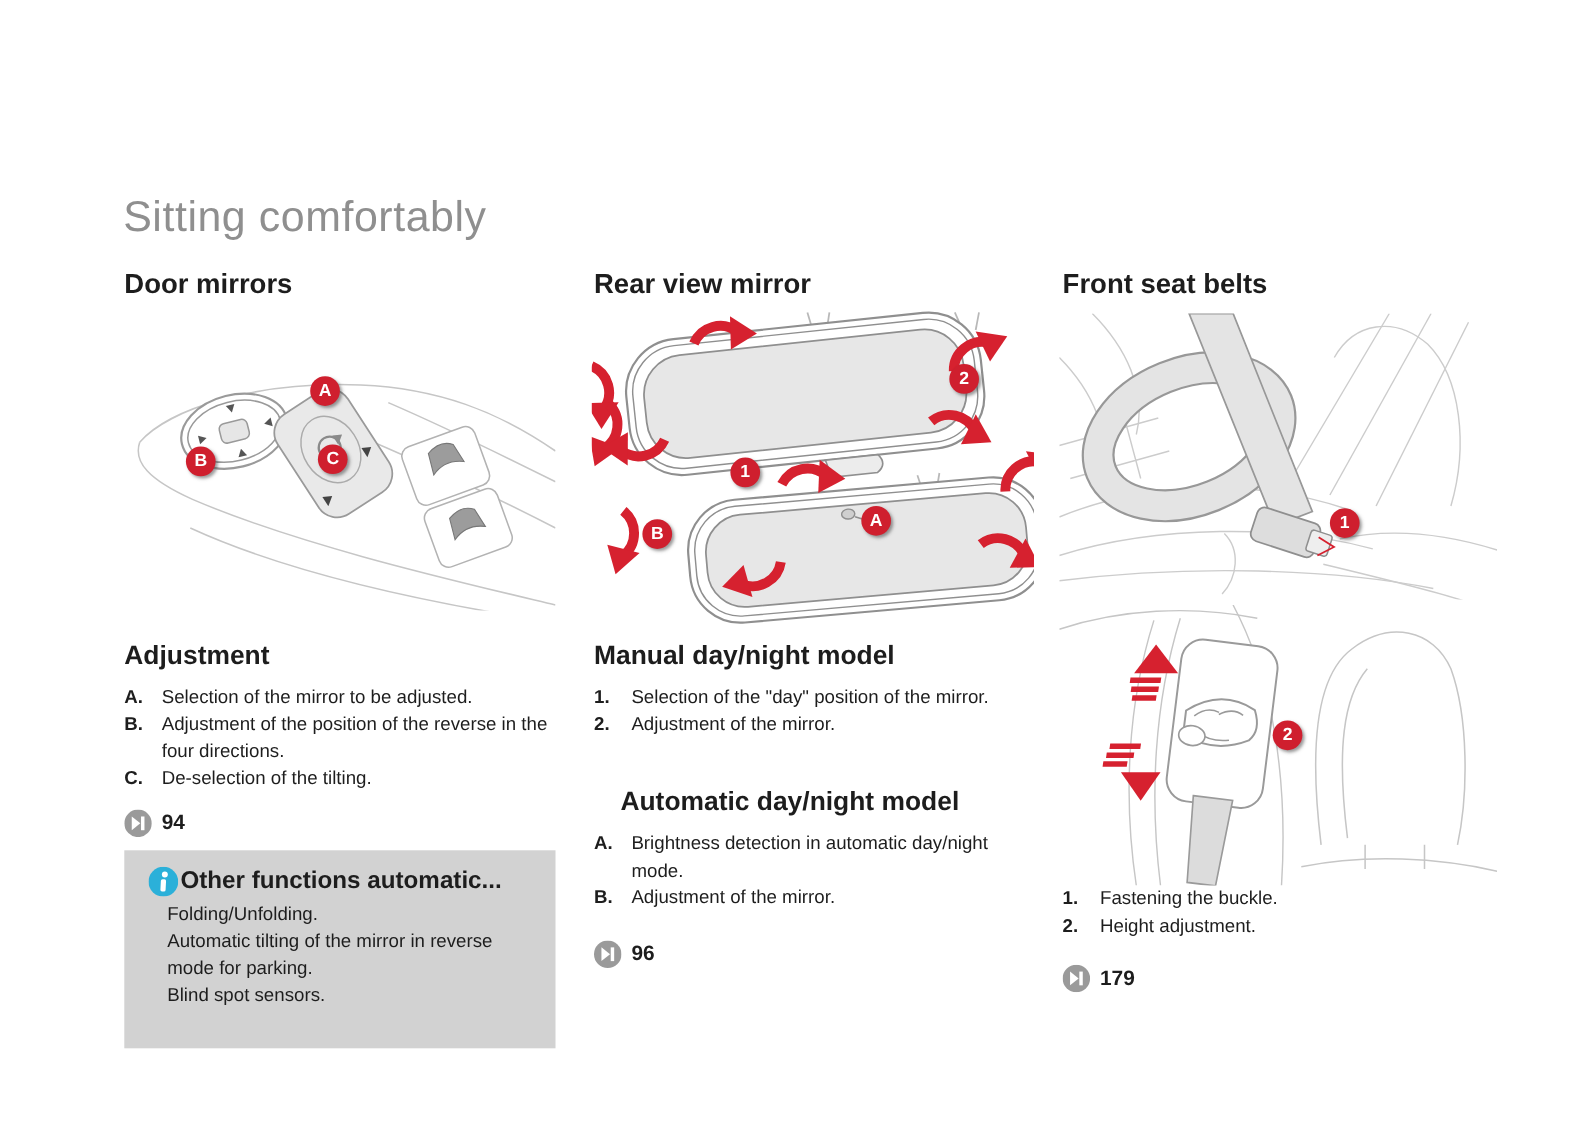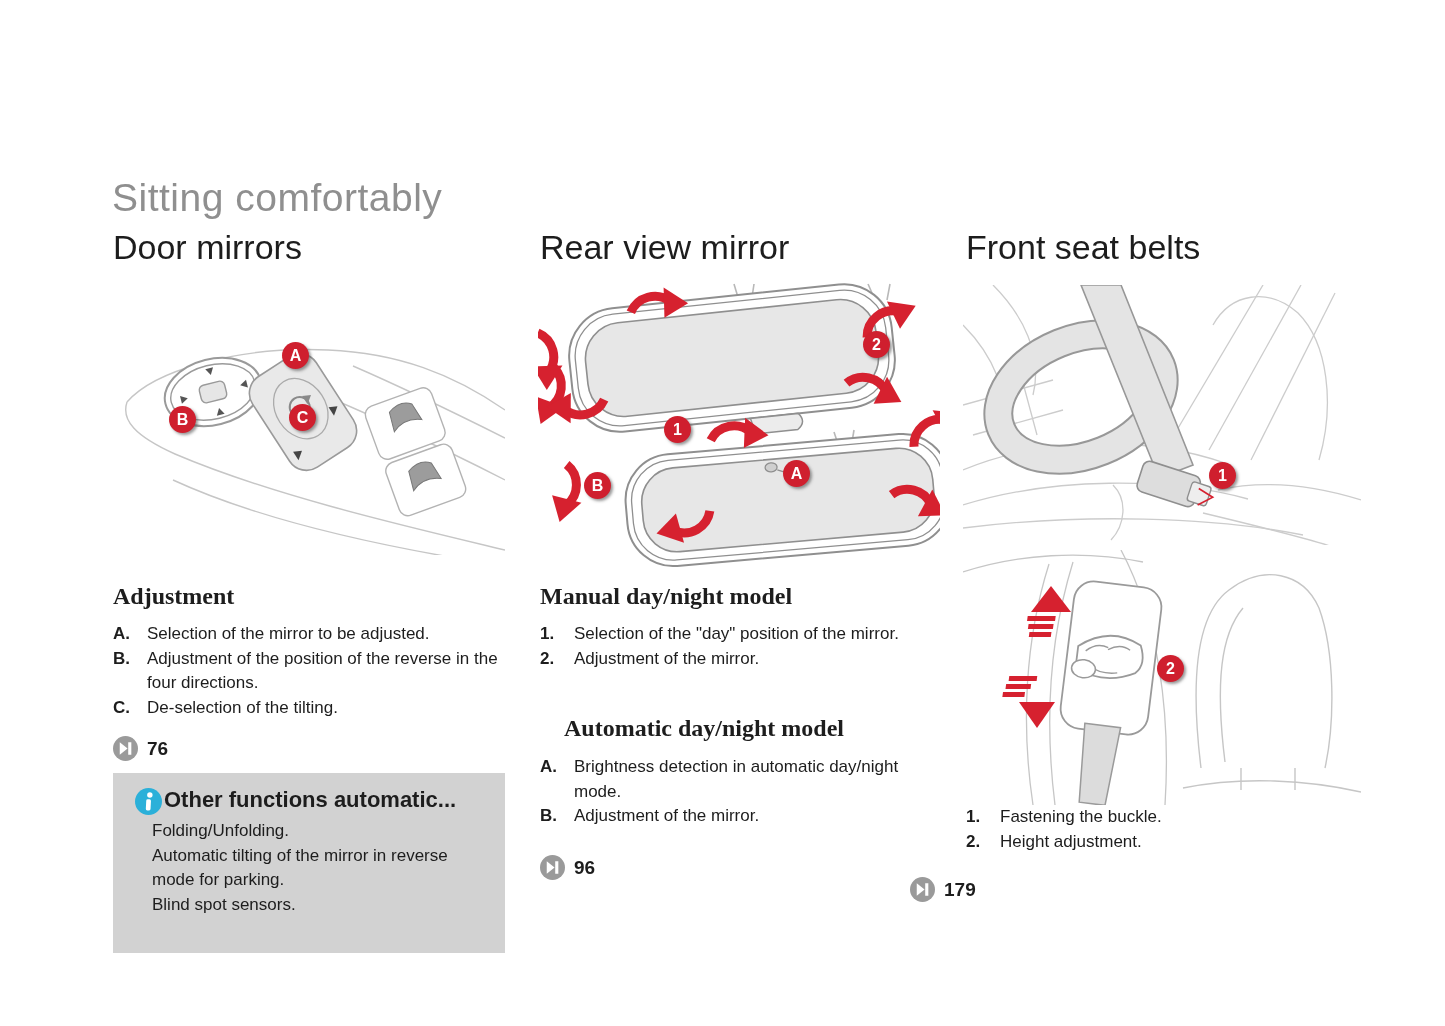--- a/index.html
+++ b/index.html
@@ -6,24 +6,24 @@
   html,body { background:#ffffff; }
   .page {
     position:relative; width:1445px; height:1026px; background:#fff;
     font-family:"Liberation Sans", sans-serif; color:#1d1d1d; overflow:hidden;
   }
   .page-title {
     position:absolute; left:112px; top:176px;
     font-size:39px; font-weight:400; color:#8f8f8f; letter-spacing:0.5px;
   }
   .col-heading {
-    position:absolute; top:228px; font-size:34px; font-weight:normal; color:#1d1d1d;
+    position:absolute; top:244px; font-size:25px; font-weight:bold; color:#1d1d1d;
   }
   .sec-heading {
-    position:absolute; font-size:24px; font-weight:bold; color:#1d1d1d;font-family:Liberation Serif, serif;
+    position:absolute; font-size:24px; font-weight:bold; color:#1d1d1d;
   }
   .fig { position:absolute; }
   .fig svg { display:block; }
   .badge {
     position:absolute; width:27px; height:27px; border-radius:50%;
     background:#cf1f2e; color:#fff; font-weight:bold; font-size:16px;
     display:flex; align-items:center; justify-content:center;
     box-shadow:2px 2px 3px rgba(70,70,70,.55);
   }
   .list { position:absolute; width:392px; font-size:17px; line-height:24.5px; }
@@ -112,21 +112,21 @@
       <span>De-selection of the tilting.</span>
     </div>
   </div>
 
   <div class="pageref" style="left:113px; top:736px;">
     <svg width="25" height="25" viewBox="0 0 24 24">
       <circle cx="12" cy="12" r="12" fill="#9a9a9a"></circle>
       <path d="M6.5,6 L14,12 L6.5,18 Z" fill="#fff"></path>
       <rect x="14.6" y="6" width="3" height="12" fill="#fff"></rect>
     </svg>
-    <span>76</span>
+    <span>94</span>
   </div>
 
   <div class="infobox">
     <svg class="info-icon" width="27" height="27" viewBox="0 0 24 24">
       <circle cx="12" cy="12" r="12" fill="#2bb0d9"></circle>
       <circle cx="13.2" cy="6.2" r="2.4" fill="#fff"></circle>
       <rect x="9.8" y="10" width="4.2" height="10" rx="1.4" fill="#fff" transform="rotate(3 12 15)"></rect>
     </svg>
     <div class="ib-heading">Other functions automatic...</div>
     <div class="ib-body">
@@ -302,21 +302,21 @@
     <div class="item">
       <span class="marker">1.</span>
       <span>Fastening the buckle.</span>
     </div>
     <div class="item">
       <span class="marker">2.</span>
       <span>Height adjustment.</span>
     </div>
   </div>
 
-  <div class="pageref" style="left:910px; top:877px;">
+  <div class="pageref" style="left:966px; top:877px;">
     <svg width="25" height="25" viewBox="0 0 24 24">
       <circle cx="12" cy="12" r="12" fill="#9a9a9a"></circle>
       <path d="M6.5,6 L14,12 L6.5,18 Z" fill="#fff"></path>
       <rect x="14.6" y="6" width="3" height="12" fill="#fff"></rect>
     </svg>
     <span>179</span>
   </div>
 
 </div>
 

